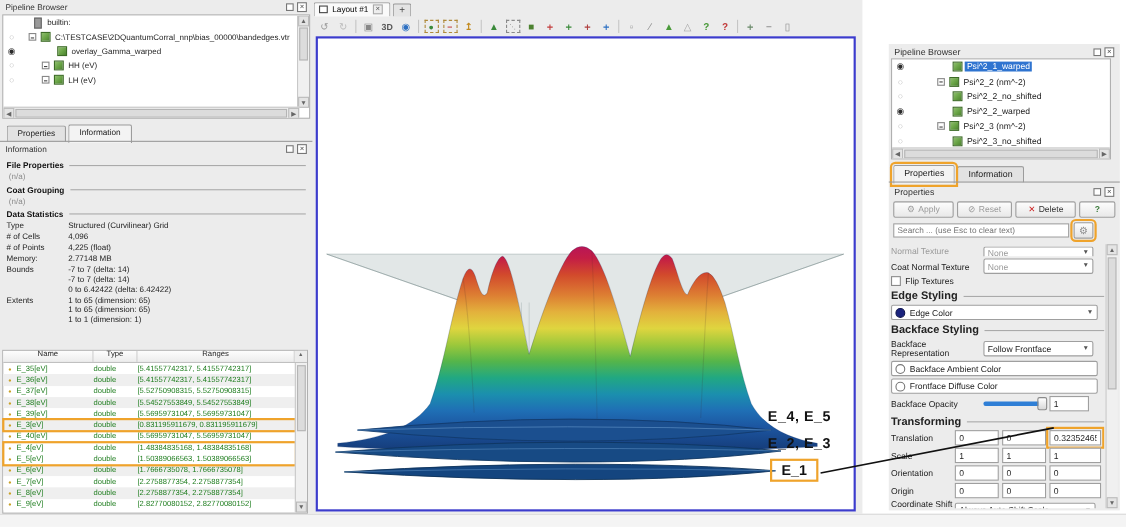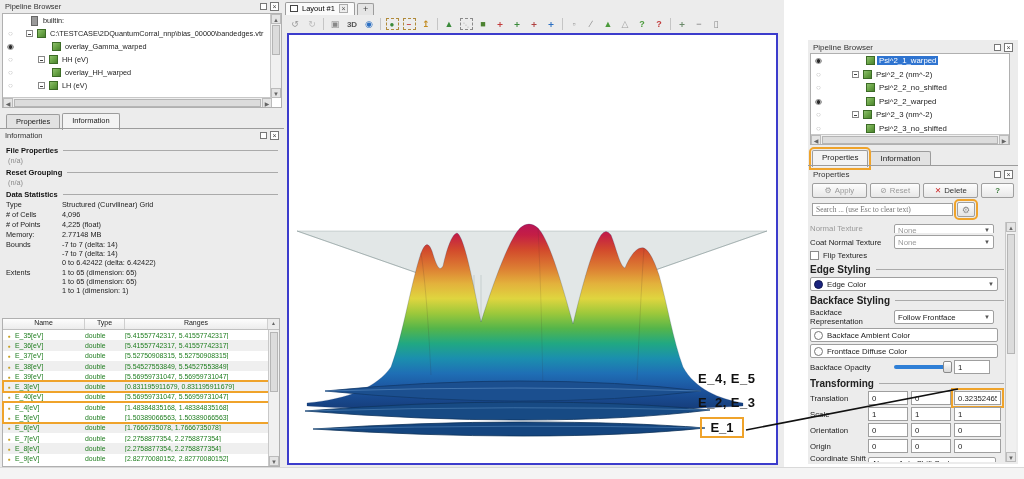--- a/index.html
+++ b/index.html
@@ -86,21 +86,21 @@
 
   
   #rp-tree { left:810px; top:53px; width:200px; height:92px; }
   #rp-tree .tree-row { height:13.5px; font-size:7.8px; }
   #right-tabs { left:812px; top:147px; }
   .orange-outline { outline:2px solid #efa32b; outline-offset:1px; }
 
   #props-panel { position:absolute; left:810px; top:168px; width:206px; height:294px; }
   .btn { background:linear-gradient(#fdfdfd,#e8e8e8); border:1px solid #9f9f9f; border-radius:2px; font-size:7.8px; color:#333; display:flex; align-items:center; justify-content:center; gap:3px; height:15px; }
   .btn.disabled { color:#9a9a9a; }
-  .search-box { background:#fff; border:1px solid #9f9f9f; font-size:7.5px; color:#999; height:13px; width:141px; padding:0 3px; font-family:Liberation Serif, serif; }
+  .search-box { background:#fff; border:1px solid #9f9f9f; font-size:7.5px; color:#999; height:13px; width:160px; padding:0 3px; font-family:Liberation Sans, sans-serif; }
   .gear-btn { width:18px; height:15px; background:linear-gradient(#fdfdfd,#e4e4e4); border:1px solid #9f9f9f; border-radius:2px; font-size:9px; color:#8a8a8a; text-align:center; line-height:14px; }
 
   #props-scroll { position:absolute; left:0; top:54px; width:194px; height:240px; overflow:hidden; font-size:7.8px; color:#222; }
   .p-row { display:flex; align-items:center; margin:2px 0; }
   .p-label { width:84px; flex:0 0 84px; font-size:7.8px; color:#222; }
   .combo { background:#fff; border:1px solid #9f9f9f; border-radius:2px; height:14px; display:flex; align-items:center; font-size:7.8px; padding:0 3px; position:relative; }
   .combo .caret { margin-left:auto; font-size:6px; color:#555; }
   .combo.gray { color:#9a9a9a; }
   .p-sec { font-weight:bold; font-size:10px; display:flex; align-items:center; margin:4px 0 2px 0; }
   .p-sec::after { content:""; flex:1; border-top:1px solid #aaa; margin-left:5px; }
@@ -153,26 +153,20 @@
     </div>
     <div class="tree-row">
       <span class="eye off"></span>
       <span style="width:20px"></span>
       <span class="expander"></span>
       <span class="cube"></span>
       <span class="tree-label">HH (eV)</span>
     </div>
     <div class="tree-row">
       <span class="eye off"></span>
-      <span style="width:32px"></span>
-      <span class="cube"></span>
-      <span class="tree-label">overlay_HH_warped</span>
-    </div>
-    <div class="tree-row">
-      <span class="eye off"></span>
       <span style="width:20px"></span>
       <span class="expander"></span>
       <span class="cube"></span>
       <span class="tree-label">LH (eV)</span>
     </div>
     <div class="vscroll" style="right:0; top:0; height:84px;">
       <div class="sb-arrow" style="width:10px;">▲</div>
       <div class="sb-thumb" style="position:absolute; top:11px; left:1px; width:8px; height:30px;"></div>
       <div class="sb-arrow" style="position:absolute; bottom:0; width:10px;">▼</div>
     </div>
@@ -192,21 +186,21 @@
   <div class="abs" style="left:2px; top:129px; width:280px;">
     <div class="panel-title">
       <span>Information</span>
       <span class="spacer"></span>
       <span class="mini-float"></span>
       <span class="mini-close">×</span>
     </div>
     <div style="padding:1px 4px 0 4px;">
       <div class="sec-h">File Properties</div>
       <div class="na">(n/a)</div>
-      <div class="sec-h">Reset Grouping</div>
+      <div class="sec-h">Coat Grouping</div>
       <div class="na">(n/a)</div>
       <div class="sec-h">Data Statistics</div>
 
       <div class="kv">
         <span class="k">Type</span>
           <span class="v">Structured (Curvilinear) Grid</span>
       </div>
       <div class="kv">
         <span class="k"># of Cells</span>
           <span class="v">4,096</span>

